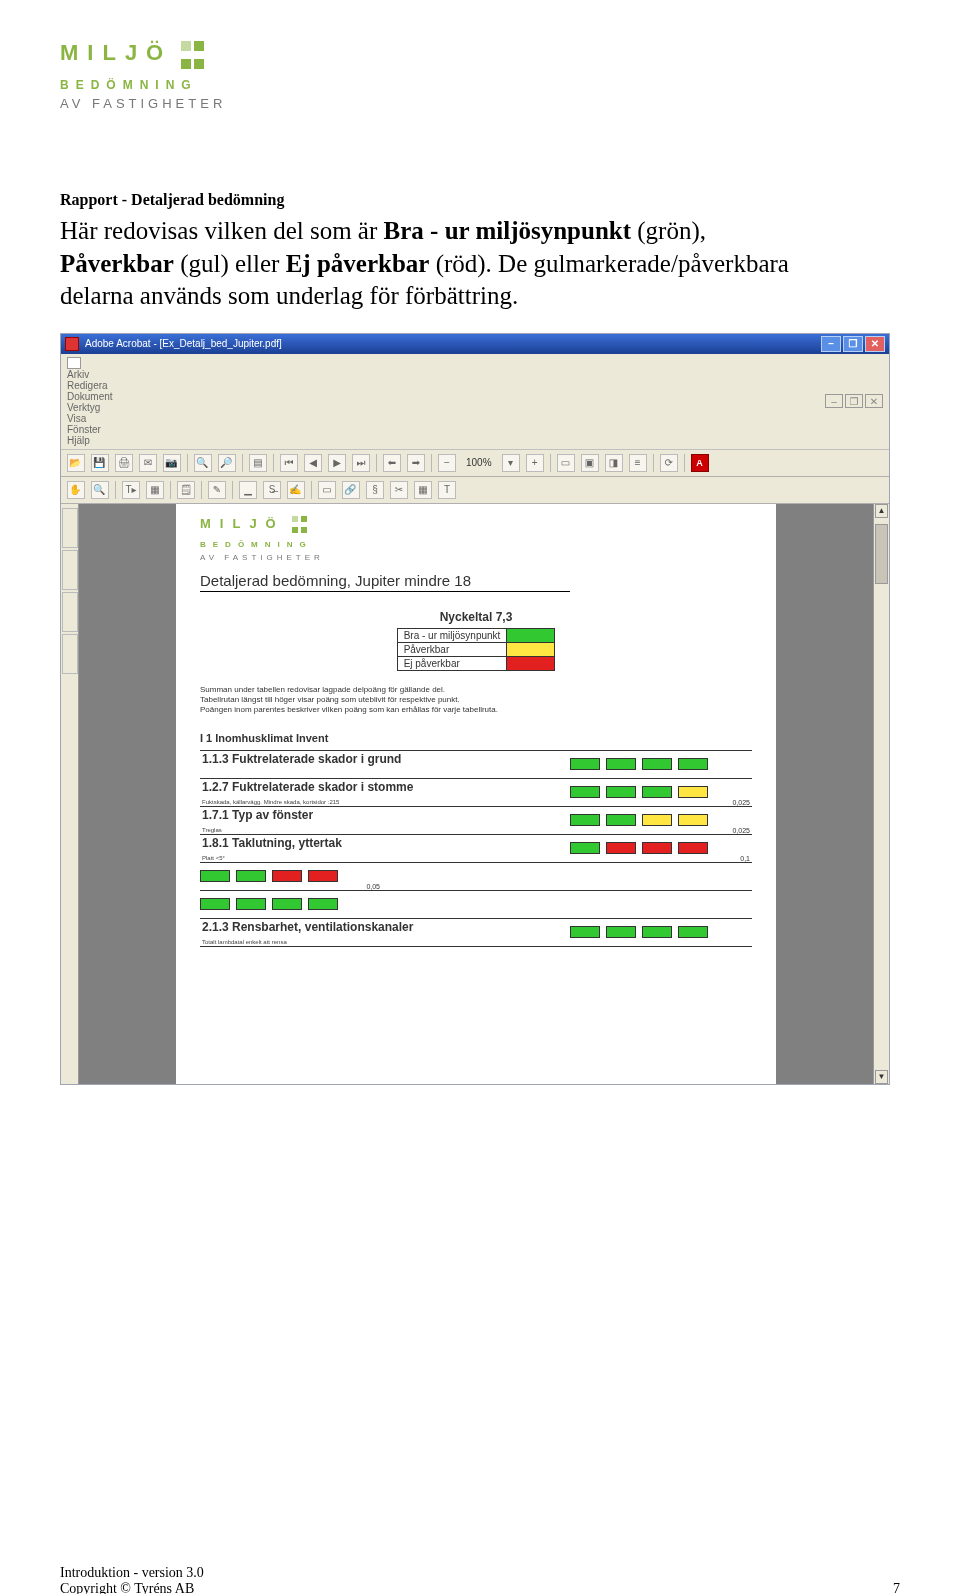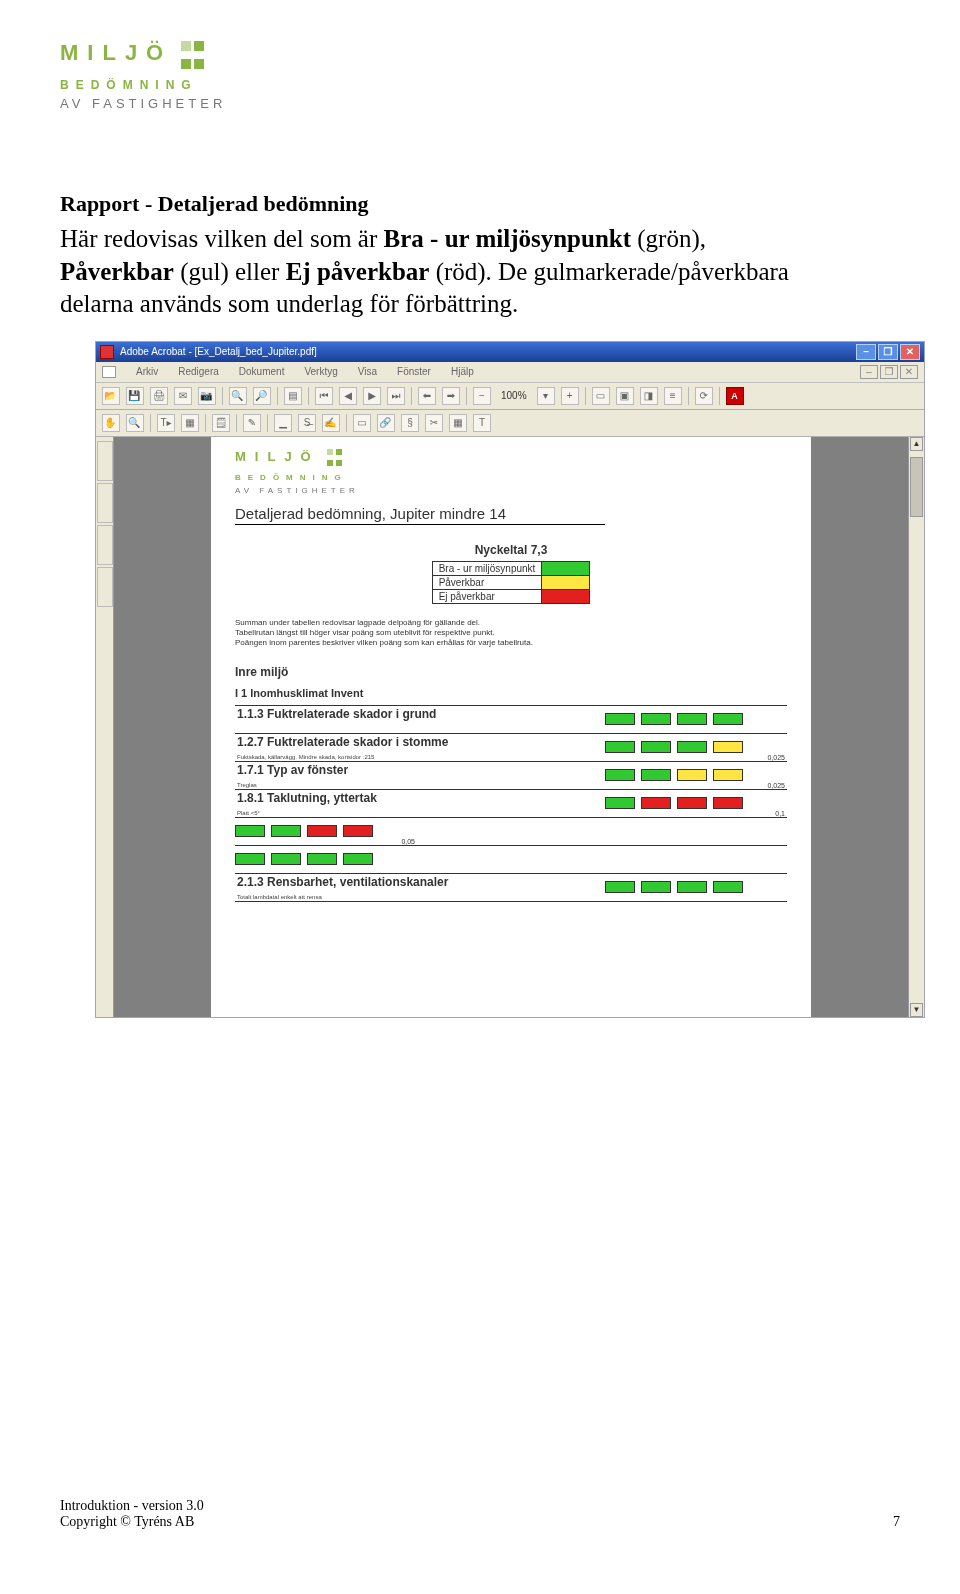--- a/index.html
+++ b/index.html
@@ -14,32 +14,31 @@
     padding: 40px 60px 30px 60px;
   }
   
   .logo { margin-bottom: 80px; }
   .logo .l1 { letter-spacing: 9px; font-weight: bold; color:#8bb543; font-size: 22px; position:relative;}
   .logo .squares { display:inline-block; vertical-align: top; margin-left:4px;}
   .logo .squares .sq { display:inline-block; width:10px; height:10px; background:#8bb543; margin-right:3px; margin-bottom:3px;}
   .logo .l2 { letter-spacing: 7px; color:#8bb543; font-size: 12px; font-weight:bold; margin-top:2px;}
   .logo .l3 { letter-spacing: 4px; color:#777; font-size: 13px; margin-top:4px;}
   
-  .heading { font-family: 'Times New Roman', serif; font-size: 22px; font-weight:bold; margin-bottom:6px;}
+  .heading { font-family: 'Times New Roman', serif; font-size: 16px; font-weight:bold; margin-bottom:6px;}
   .para { font-family:'Times New Roman', serif; font-size:25px; line-height:1.3; margin-bottom:20px; max-width:760px;}
   .b { font-weight:bold;}
   
   .acrobat {
     width: 830px;
     border:1px solid #a0a4b4;
     background:#ece9d8;
     font-family: Tahoma, sans-serif;
     font-size:10px;
     color:#333;
-    margin-left:35px;
   }
   .titlebar {
     background: linear-gradient(to bottom,#3b6fd8,#1a3f93);
     color:#fff;
     display:flex;
     align-items:center;
     justify-content:space-between;
     padding:2px 4px;
   }
   .titlebar .tit { display:flex; align-items:center; gap:6px;}
@@ -50,21 +49,21 @@
   .menubar {
     background:#ece9d8;
     padding:3px 6px;
     border-bottom:1px solid #c0c0c0;
     display:flex;
     gap:14px;
     color:#666;
     align-items:center;
     justify-content:space-between;
   }
-  .menubar .menus { display:flex; gap:20px;}
+  .menubar .menus { display:flex; gap:0;flex-direction:column;}
   .menubar .docbtns { display:flex; gap:2px;}
   .docbtns .db{ width:18px; height:14px; border:1px solid #999; color:#888; display:flex; align-items:center; justify-content:center;}
   .toolbar {
     background:#ece9d8;
     padding:4px 6px;
     border-bottom:1px solid #b0b0b0;
     display:flex;
     align-items:center;
     gap:6px;
     flex-wrap:wrap;
@@ -256,21 +255,21 @@
       <div class="pdfpage">
         <div class="logo pdf-logo" style="margin-bottom:6px">
           <div>
             <span class="l1">MILJÖ</span>
             <span class="squares"><span class="sq" style="width:6px;height:6px;opacity:.5"></span><span class="sq" style="width:6px;height:6px"></span><br><span class="sq" style="width:6px;height:6px"></span><span class="sq" style="width:6px;height:6px"></span></span>
           </div>
           <div class="l2">BEDÖMNING</div>
           <div class="l3">AV FASTIGHETER</div>
         </div>
 
-        <div class="pdf-title">Detaljerad bedömning, Jupiter mindre 14</div>
+        <div class="pdf-title">Detaljerad bedömning, Jupiter mindre 18</div>
         <div class="pdf-title-rule"></div>
 
         <div class="nyckel">Nyckeltal 7,3</div>
         <table class="legend-table">
           <tbody id="legend-body">
               <tr>
                 <td>Bra - ur miljösynpunkt</td>
                 <td class="swatch" style="background: rgb(50, 200, 50);"></td>
               </tr>
               <tr>
@@ -283,21 +282,20 @@
               </tr>
             </tbody>
         </table>
 
         <div class="note">
           <div>Summan under tabellen redovisar lagpade delpoäng för gällande del.</div>
           <div>Tabellrutan längst till höger visar poäng som uteblivit för respektive punkt.</div>
           <div>Poängen inom parentes beskriver vilken poäng som kan erhållas för varje tabellruta.</div>
         </div>
 
-        <div class="sec-h1">Inre miljö</div>
         <div class="sec-h2">I 1 Inomhusklimat Invent</div>
 
         <div class="rows" id="rows-container">
             <div class="datarow">
               <div class="desc">
                 <div class="t">1.1.3 Fuktrelaterade skador i grund</div>
               </div>
               <div class="cells">
                 <div class="cell" style="background: rgb(50, 200, 50);"></div>
                 <div class="cell" style="background: rgb(50, 200, 50);"></div>

